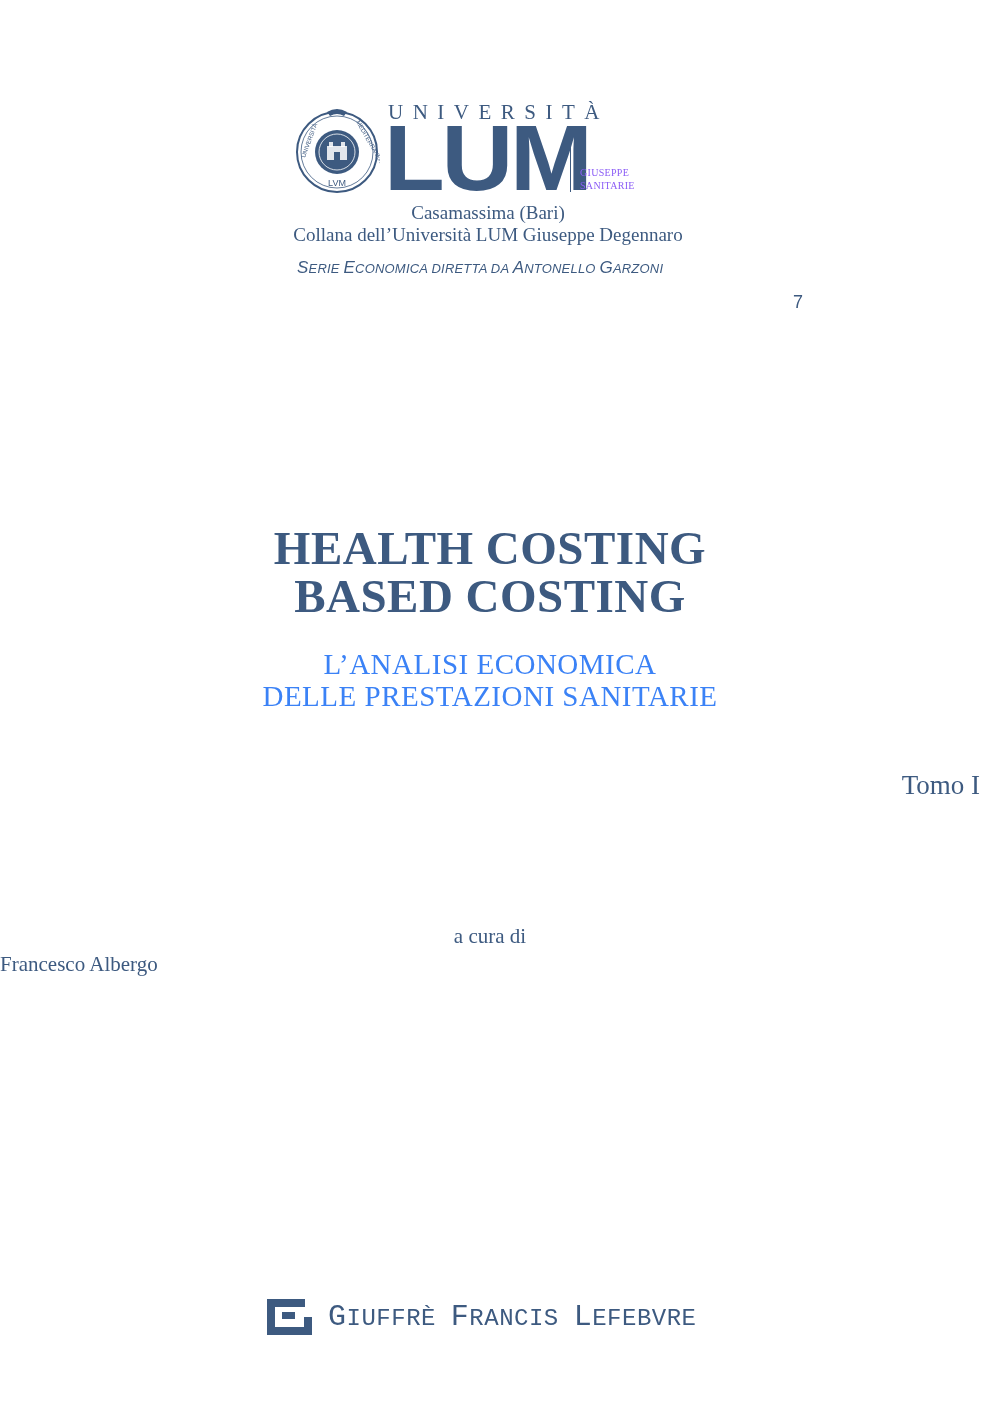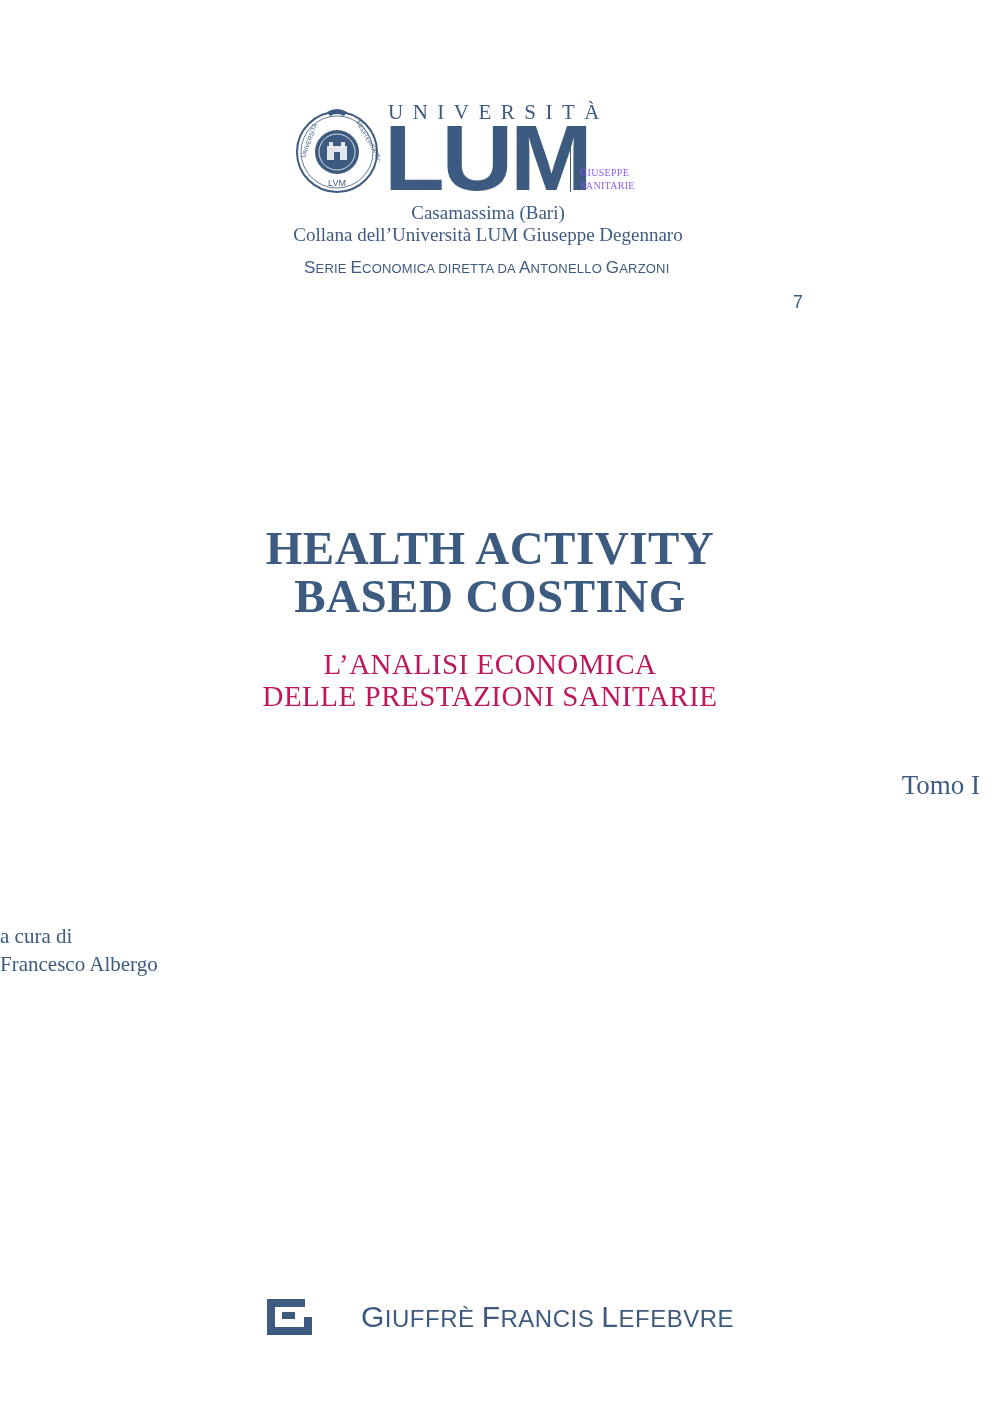--- a/index.html
+++ b/index.html
@@ -12,39 +12,39 @@
     #univ-word { left: 388px; top: 100px; font-family: "Liberation Serif", serif;
                  font-size: 21px; letter-spacing: 9.5px; color: #3d5a80; }
     #lum-word { left: 384px; top: 118px; font-family: "Liberation Sans", sans-serif;
                 font-weight: bold; font-size: 92px; line-height: 80px; color: #3d5a80;
                 letter-spacing: -3px; transform: scaleX(1.08); transform-origin: left top; }
     #lum-sep { left: 570px; top: 128px; width: 1px; height: 64px; background: #3d5a80; }
     #giuseppe { left: 580px; top: 166px; font-size: 10px; line-height: 13px; color: #8b5cf6; letter-spacing: 0.3px; }
 
     #collana { left: 0; width: 976px; top: 202px; text-align: center; font-size: 19px; line-height: 22px; color: #3d5a80; }
     #collana .l2 { display:block; }
-    #serie { left: 304px; top: 258px; font-family: "Liberation Sans", sans-serif; 
+    #serie { left: 297px; top: 258px; font-family: "Liberation Sans", sans-serif; font-style: italic;
              font-size: 17px; color: #3d5a80; letter-spacing: 0.2px; }
     #serie .big { font-size: 17px; }
     #serie .sm { font-size: 13px; }
     #vol-num { left: 793px; top: 292px; font-family: "Liberation Sans", sans-serif; font-size: 18px; color: #3d5a80; }
 
     
     #title { left: 0; width: 980px; top: 524px; text-align: center; font-size: 47px; line-height: 48px;
              font-weight: bold; color: #3d5a80; letter-spacing: 0.5px; }
     #subtitle { left: 0; width: 980px; top: 648px; text-align: center; font-size: 29px; line-height: 32px;
-                color: #be185d; letter-spacing: 0.5px; }
+                color: #3b82f6; letter-spacing: 0.5px; }
     #tomo { left: 0; width: 980px; top: 770px; text-align: right; font-size: 27px; color: #3d5a80; }
-    #curator-label { left: 0; width: 980px; top: 924px; text-align: left; font-size: 21px; color: #3d5a80; }
+    #curator-label { left: 0; width: 980px; top: 924px; text-align: center; font-size: 21px; color: #3d5a80; }
     #curator-name { left: 0; width: 980px; top: 952px; text-align: left; font-size: 21px; color: #3d5a80; }
 
     
     #pub-logo { left: 267px; top: 1299px; width: 45px; height: 36px; }
-    #pub-name { left: 328px; top: 1300px; font-family: Liberation Sans, sans-serif; font-size: 30px;
-                color: #3d5a80; letter-spacing: 0.5px; margin-left: 33px; }
+    #pub-name { left: 328px; top: 1300px; font-family: Liberation Mono, monospace; font-size: 30px;
+                color: #3d5a80; letter-spacing: 0.5px; }
     #pub-name .sm { font-size: 24px; }
   </style>
 </head>
 <body>
 
 <div class="abs" id="seal">
   <svg width="86" height="88" viewBox="0 0 86 88">
     <circle cx="43" cy="46" r="40" fill="none" stroke="#3d5a80" stroke-width="2"></circle>
     <circle cx="43" cy="46" r="36" fill="none" stroke="#3d5a80" stroke-width="0.8"></circle>
     <circle cx="43" cy="46" r="22" fill="#3d5a80"></circle>
@@ -72,21 +72,21 @@
   <span class="l2">Collana dell’Università LUM Giuseppe Degennaro</span>
 </div>
 
 <div class="abs" id="serie">
   <span class="big">S</span><span class="sm">ERIE </span><span class="big">E</span><span class="sm">CONOMICA DIRETTA DA </span><span class="big">A</span><span class="sm">NTONELLO </span><span class="big">G</span><span class="sm">ARZONI</span>
 </div>
 
 <div class="abs" id="vol-num">7</div>
 
 <div class="abs" id="title">
-  <div>HEALTH ACTIVITY</div>
+  <div>HEALTH COSTING</div>
   <div>BASED COSTING</div>
 </div>
 <div class="abs" id="subtitle">
   <div>L’ANALISI ECONOMICA</div>
   <div>DELLE PRESTAZIONI SANITARIE</div>
 </div>
 <div class="abs" id="tomo">Tomo I</div>
 <div class="abs" id="curator-label">a cura di</div>
 <div class="abs" id="curator-name">Francesco Albergo</div>
 

